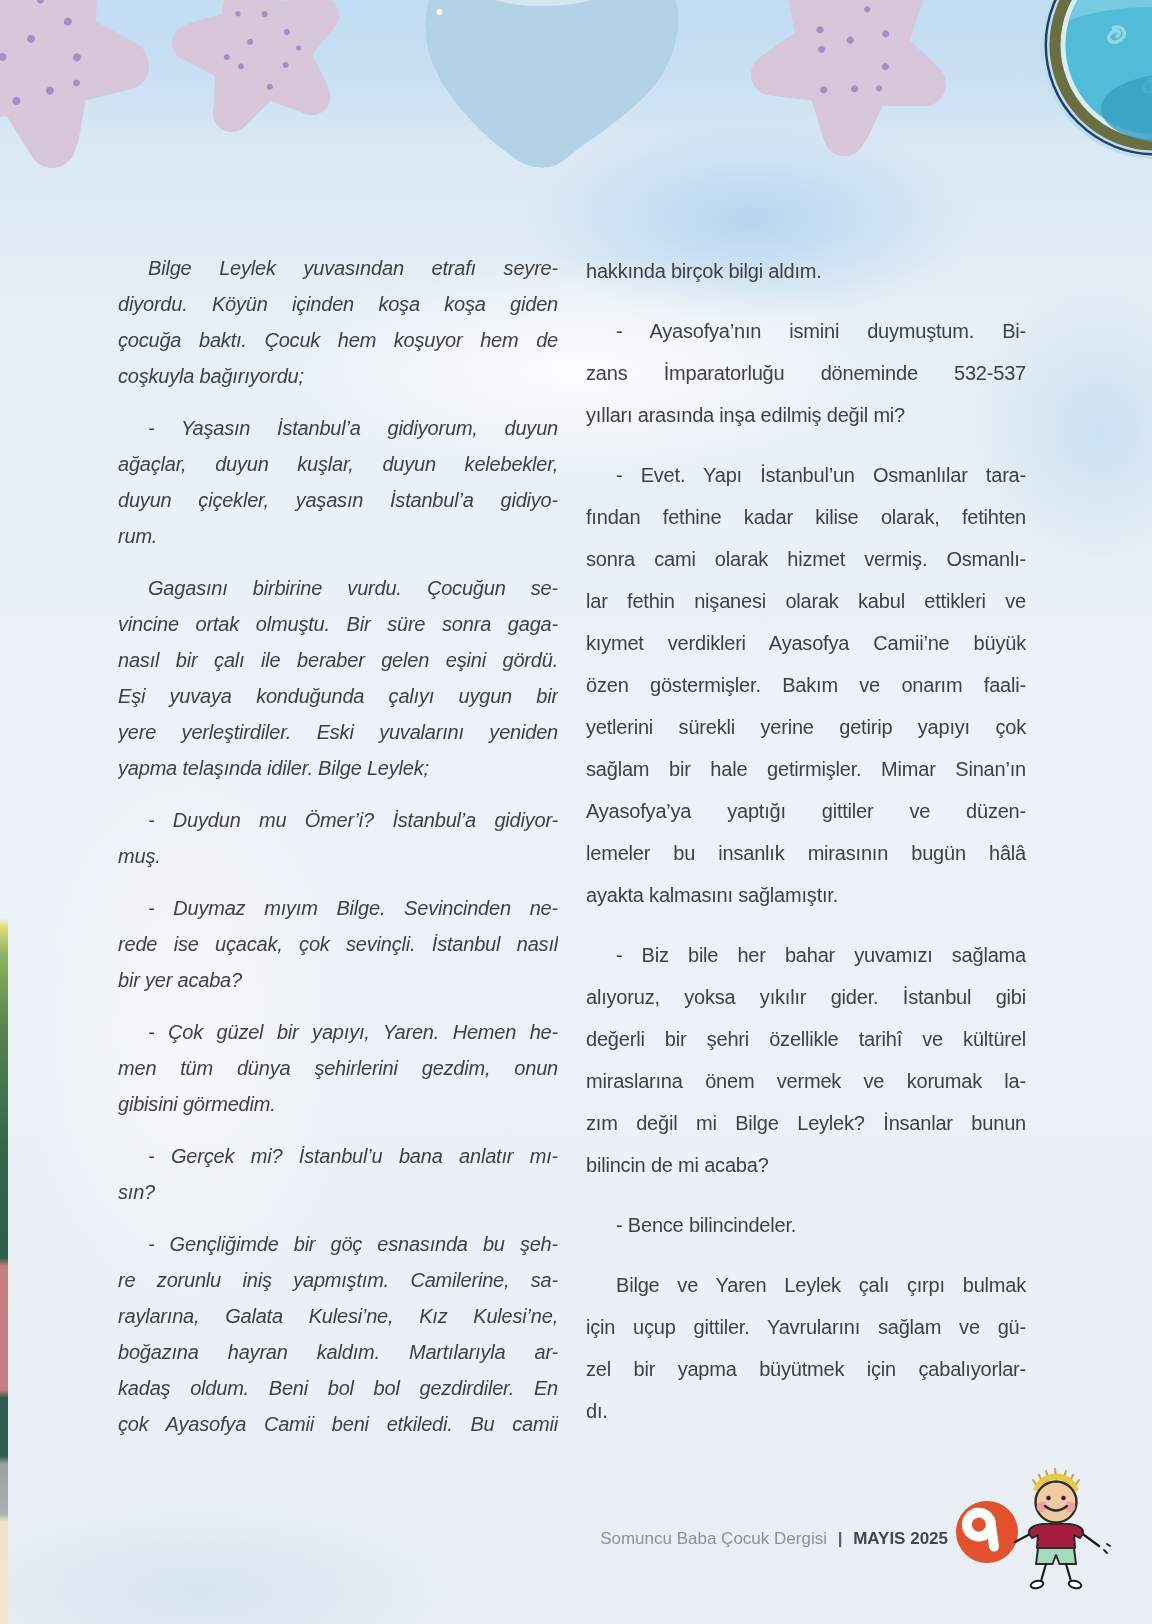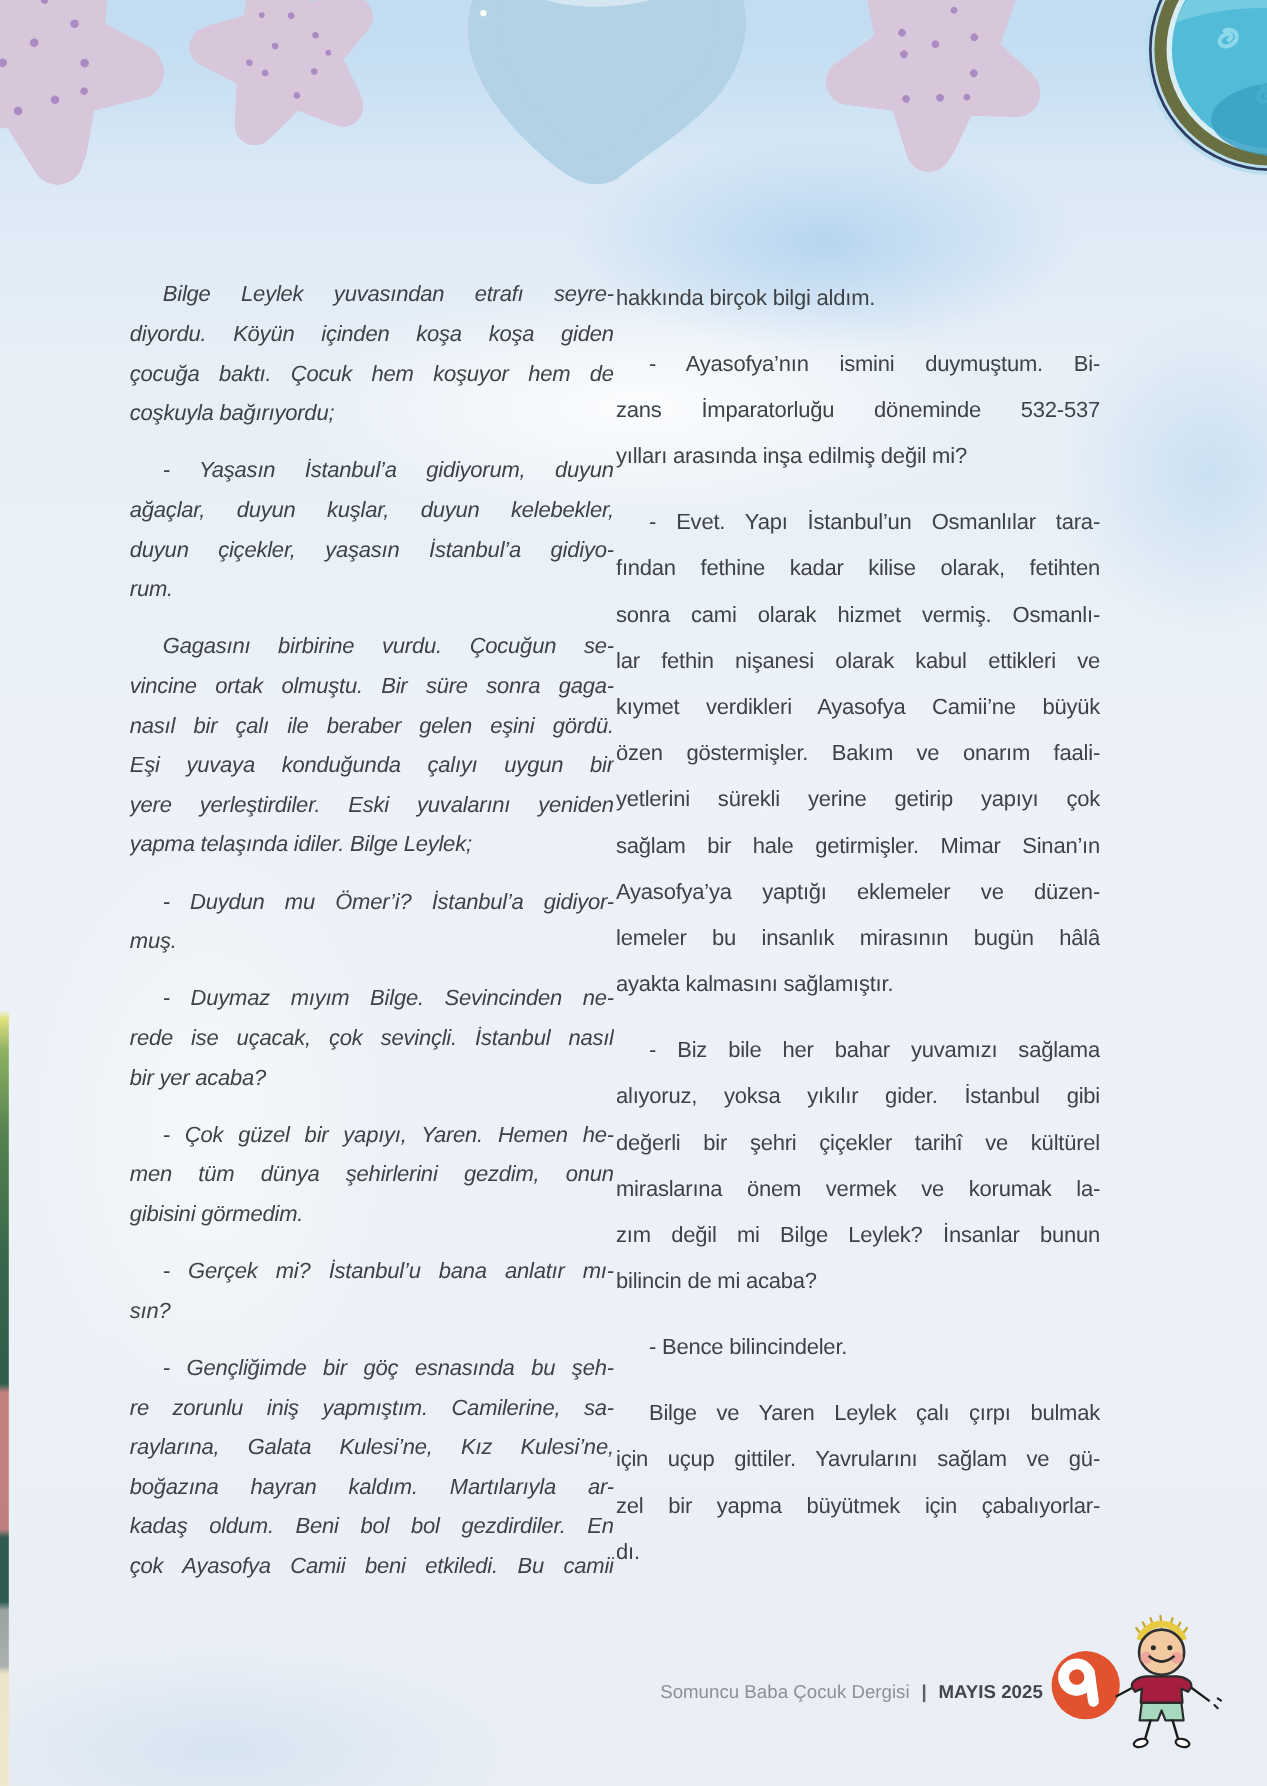--- a/index.html
+++ b/index.html
@@ -24,21 +24,21 @@
       #2f5b51 1398px, #2f5b51 1456px,
       #9aa3a2 1464px, #aab1ae 1514px,
       #eee4c8 1522px, #f0e7cf 1624px);}
 
   .deco{position:absolute;}
   .deco svg{display:block;overflow:visible;}
 
   
   .col{position:absolute;top:250px;width:440px;color:#3e4145;font-size:20px;letter-spacing:-0.2px;}
   .col-left{left:118px;}
-  .col-right{left:560px;}
+  .col-right{left:586px;}
   .col-left .line{height:36px;line-height:36px;font-style:italic;}
   .col-right .line{height:42px;line-height:42px;}
   .col-left .para{margin-bottom:16px;}
   .col-right .para{margin-bottom:18px;}
   .para:last-child{margin-bottom:0;}
   .line{text-align:justify;text-align-last:justify;overflow:hidden;white-space:normal;}
   .line.end{text-align-last:left;}
   .line.ind{text-indent:30px;}
 
   
@@ -205,28 +205,28 @@
       </div>
       <div class="para">
         <div class="line ind">- Evet. Yapı İstanbul’un Osmanlılar tara-</div>
         <div class="line">fından fethine kadar kilise olarak, fetihten</div>
         <div class="line">sonra cami olarak hizmet vermiş. Osmanlı-</div>
         <div class="line">lar fethin nişanesi olarak kabul ettikleri ve</div>
         <div class="line">kıymet verdikleri Ayasofya Camii’ne büyük</div>
         <div class="line">özen göstermişler. Bakım ve onarım faali-</div>
         <div class="line">yetlerini sürekli yerine getirip yapıyı çok</div>
         <div class="line">sağlam bir hale getirmişler. Mimar Sinan’ın</div>
-        <div class="line">Ayasofya’ya yaptığı eklemeler ve düzen-</div>
+        <div class="line">Ayasofya’ya yaptığı gittiler ve düzen-</div>
         <div class="line">lemeler bu insanlık mirasının bugün hâlâ</div>
         <div class="line end">ayakta kalmasını sağlamıştır.</div>
       </div>
       <div class="para">
         <div class="line ind">- Biz bile her bahar yuvamızı sağlama</div>
         <div class="line">alıyoruz, yoksa yıkılır gider. İstanbul gibi</div>
-        <div class="line">değerli bir şehri çiçekler tarihî ve kültürel</div>
+        <div class="line">değerli bir şehri özellikle tarihî ve kültürel</div>
         <div class="line">miraslarına önem vermek ve korumak la-</div>
         <div class="line">zım değil mi Bilge Leylek? İnsanlar bunun</div>
         <div class="line end">bilincin de mi acaba?</div>
       </div>
       <div class="para">
         <div class="line ind end">- Bence bilincindeler.</div>
       </div>
       <div class="para">
         <div class="line ind">Bilge ve Yaren Leylek çalı çırpı bulmak</div>
         <div class="line">için uçup gittiler. Yavrularını sağlam ve gü-</div>

